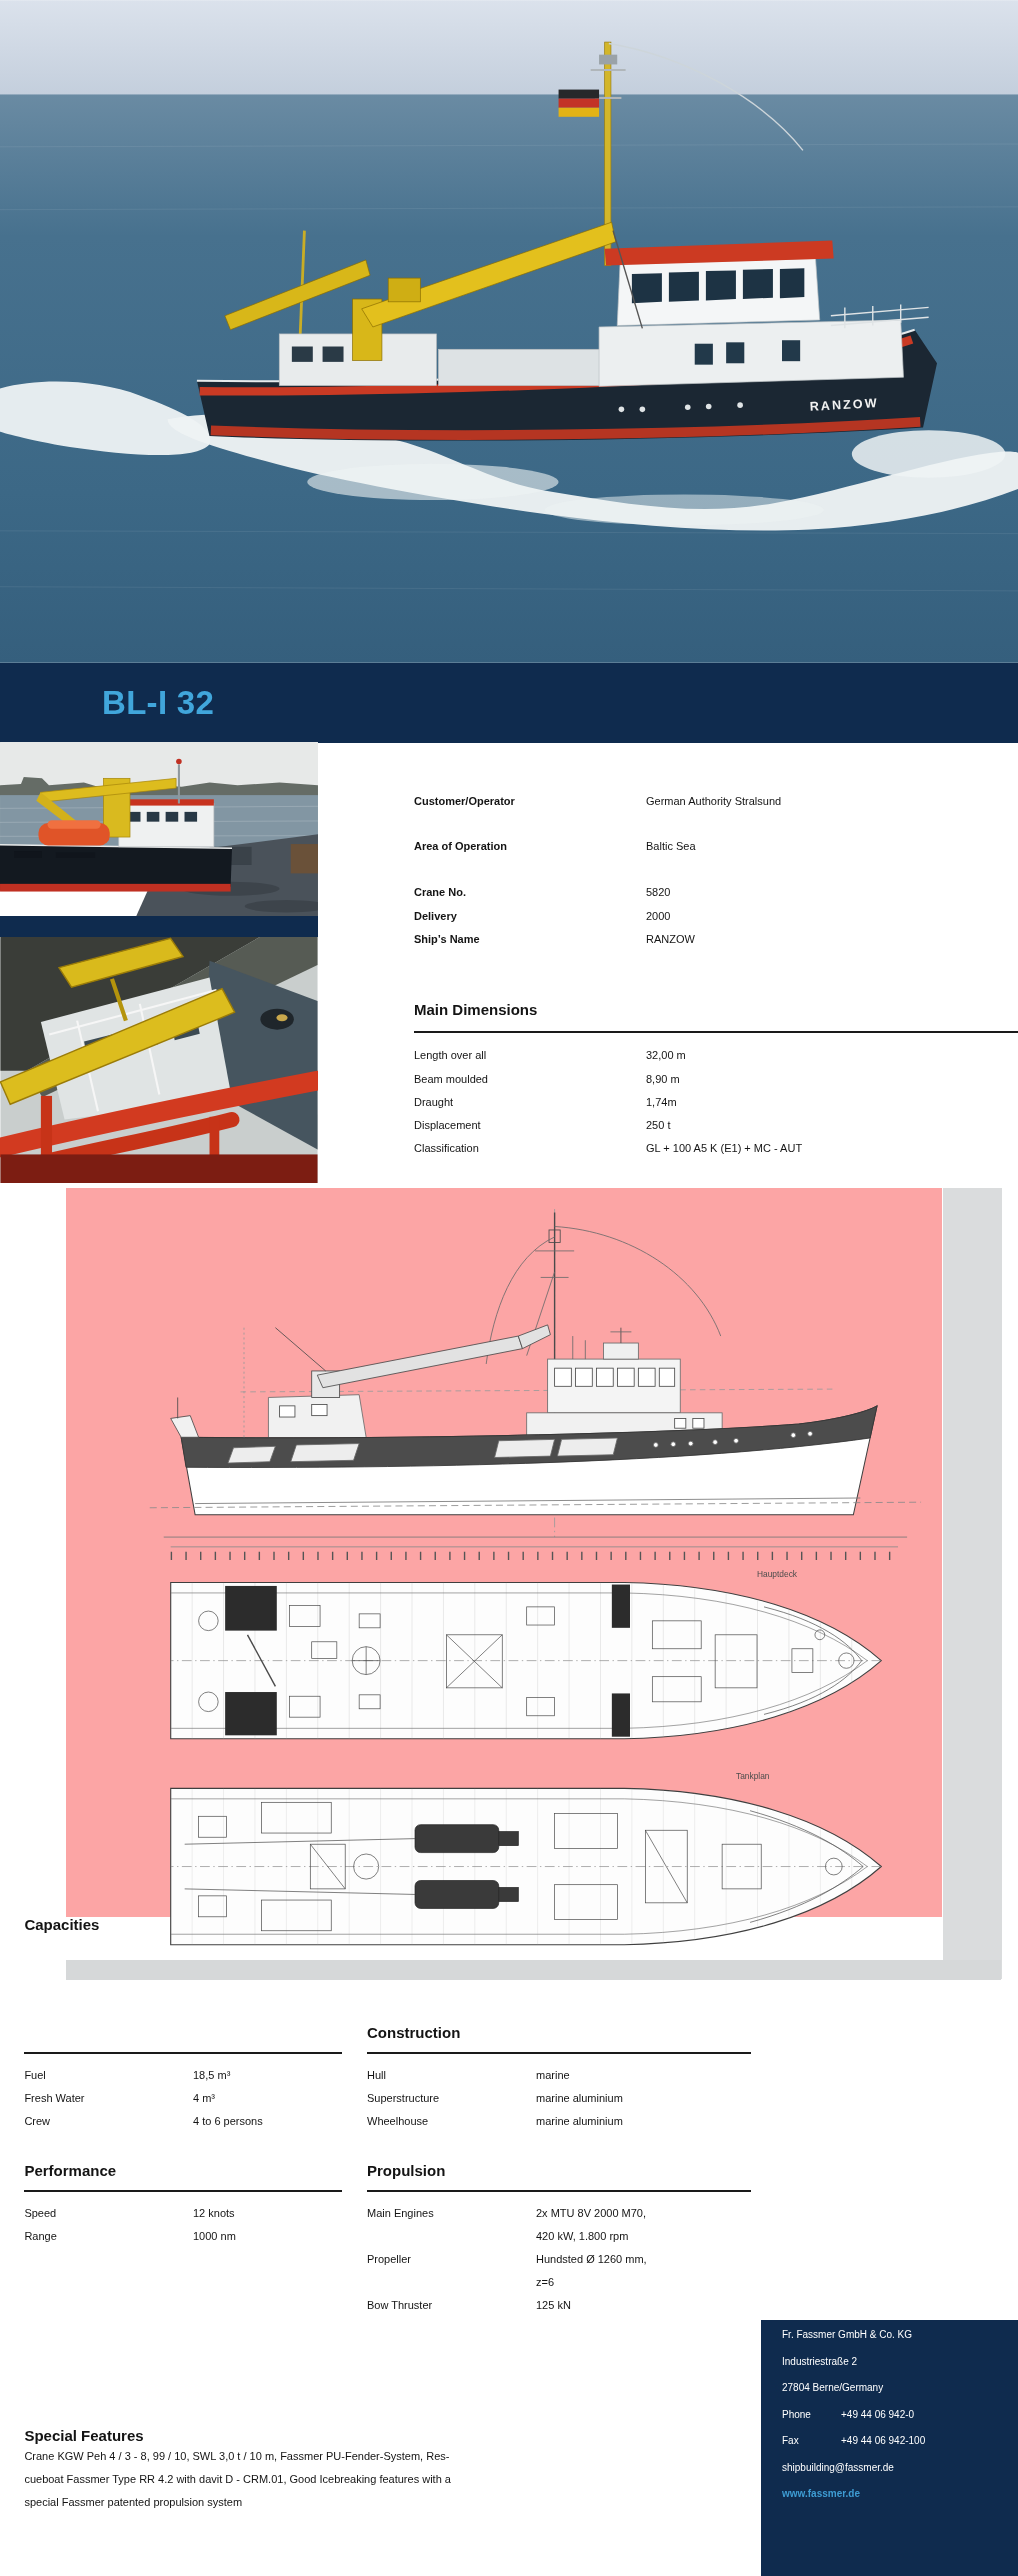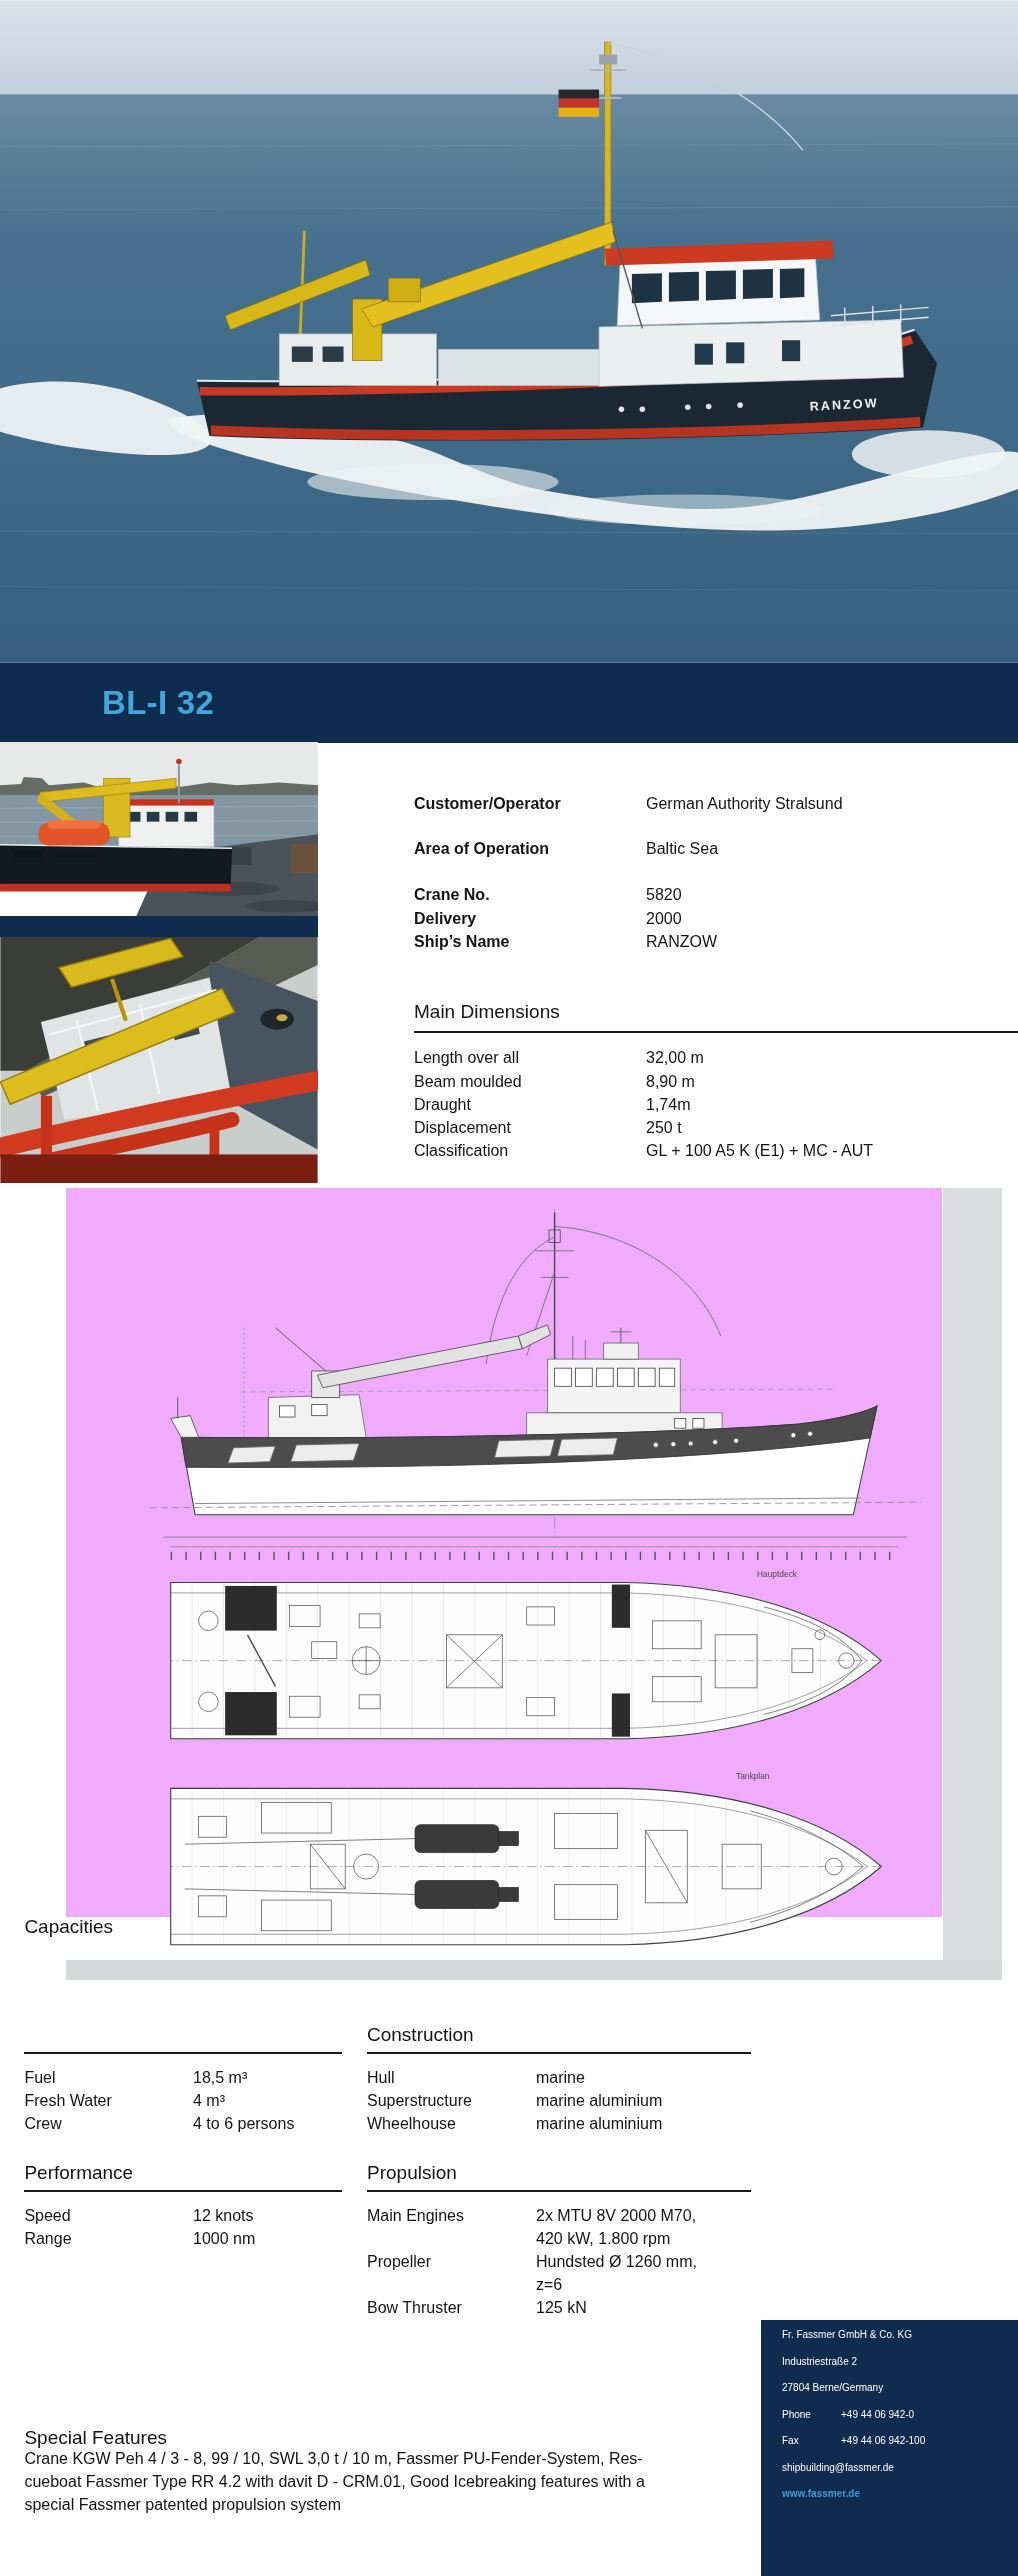--- a/index.html
+++ b/index.html
@@ -1,31 +1,31 @@
 <!DOCTYPE html>
 <html style="font-size:11.2px"><head>
 <meta charset="utf-8">
 <style>
   html,body{margin:0;padding:0}
   body{width:1018px;height:2576px;position:relative;background:#fff;
        font-family:"Liberation Sans",sans-serif;color:#141414;overflow:hidden}
   .abs{position:absolute}
-  .line{position:absolute;font-size:16px;white-space:nowrap;line-height:1.15}
+  .line{position:absolute;font-size:11px;white-space:nowrap;line-height:1.15}
   .b{font-weight:bold}
-  .hdr{position:absolute;font-size:19px;font-weight:normal;white-space:nowrap}
+  .hdr{position:absolute;font-size:15px;font-weight:bold;white-space:nowrap}
   .rule{position:absolute;height:2.1px;background:#1a1a1a}
   .small-gray{position:absolute;font-size:8.4px;color:#4c4c4c;white-space:nowrap}
   #titlebar{position:absolute;left:0;top:663px;width:1018px;height:80px;background:#0f2b4e}
   #titlebar .model{position:absolute;left:102px;top:0;height:80px;line-height:80px;
       font-size:33px;font-weight:bold;color:#41a6db;letter-spacing:0.3px}
   #titlebar .title{position:absolute;left:414px;top:0;height:80px;line-height:80px;
       font-size:29px;color:#fdfdfd;letter-spacing:0.2px}
   .photo{position:absolute;left:0;width:318px;overflow:hidden}
   #photo-divider{position:absolute;left:0;top:916px;width:318px;height:21px;background:#0f2b4e}
-  #drawings{position:absolute;left:66px;top:1188px;width:876px;height:729px;background:#f0abfc}
+  #drawings{position:absolute;left:66px;top:1188px;width:876px;height:729px;background:#fca5a5}
   #drawings-edge-r{position:absolute;left:943px;top:1188px;width:59px;height:791px;background:#dadcdd}
   #drawings-edge-b{position:absolute;left:66px;top:1960px;width:935px;height:19.6px;background:#d6d8d9}
   #company{position:absolute;left:761px;top:2320px;width:257px;height:256px;background:#0f2b4e;color:#fff}
   #company .cline{position:absolute;left:21px;font-size:10px;white-space:nowrap}
   #company .clabel{display:inline-block;width:59px}
   #company .site{color:#3e9cd3;font-weight:bold}
   svg{display:block}
 </style>
 </head>
 <body>

